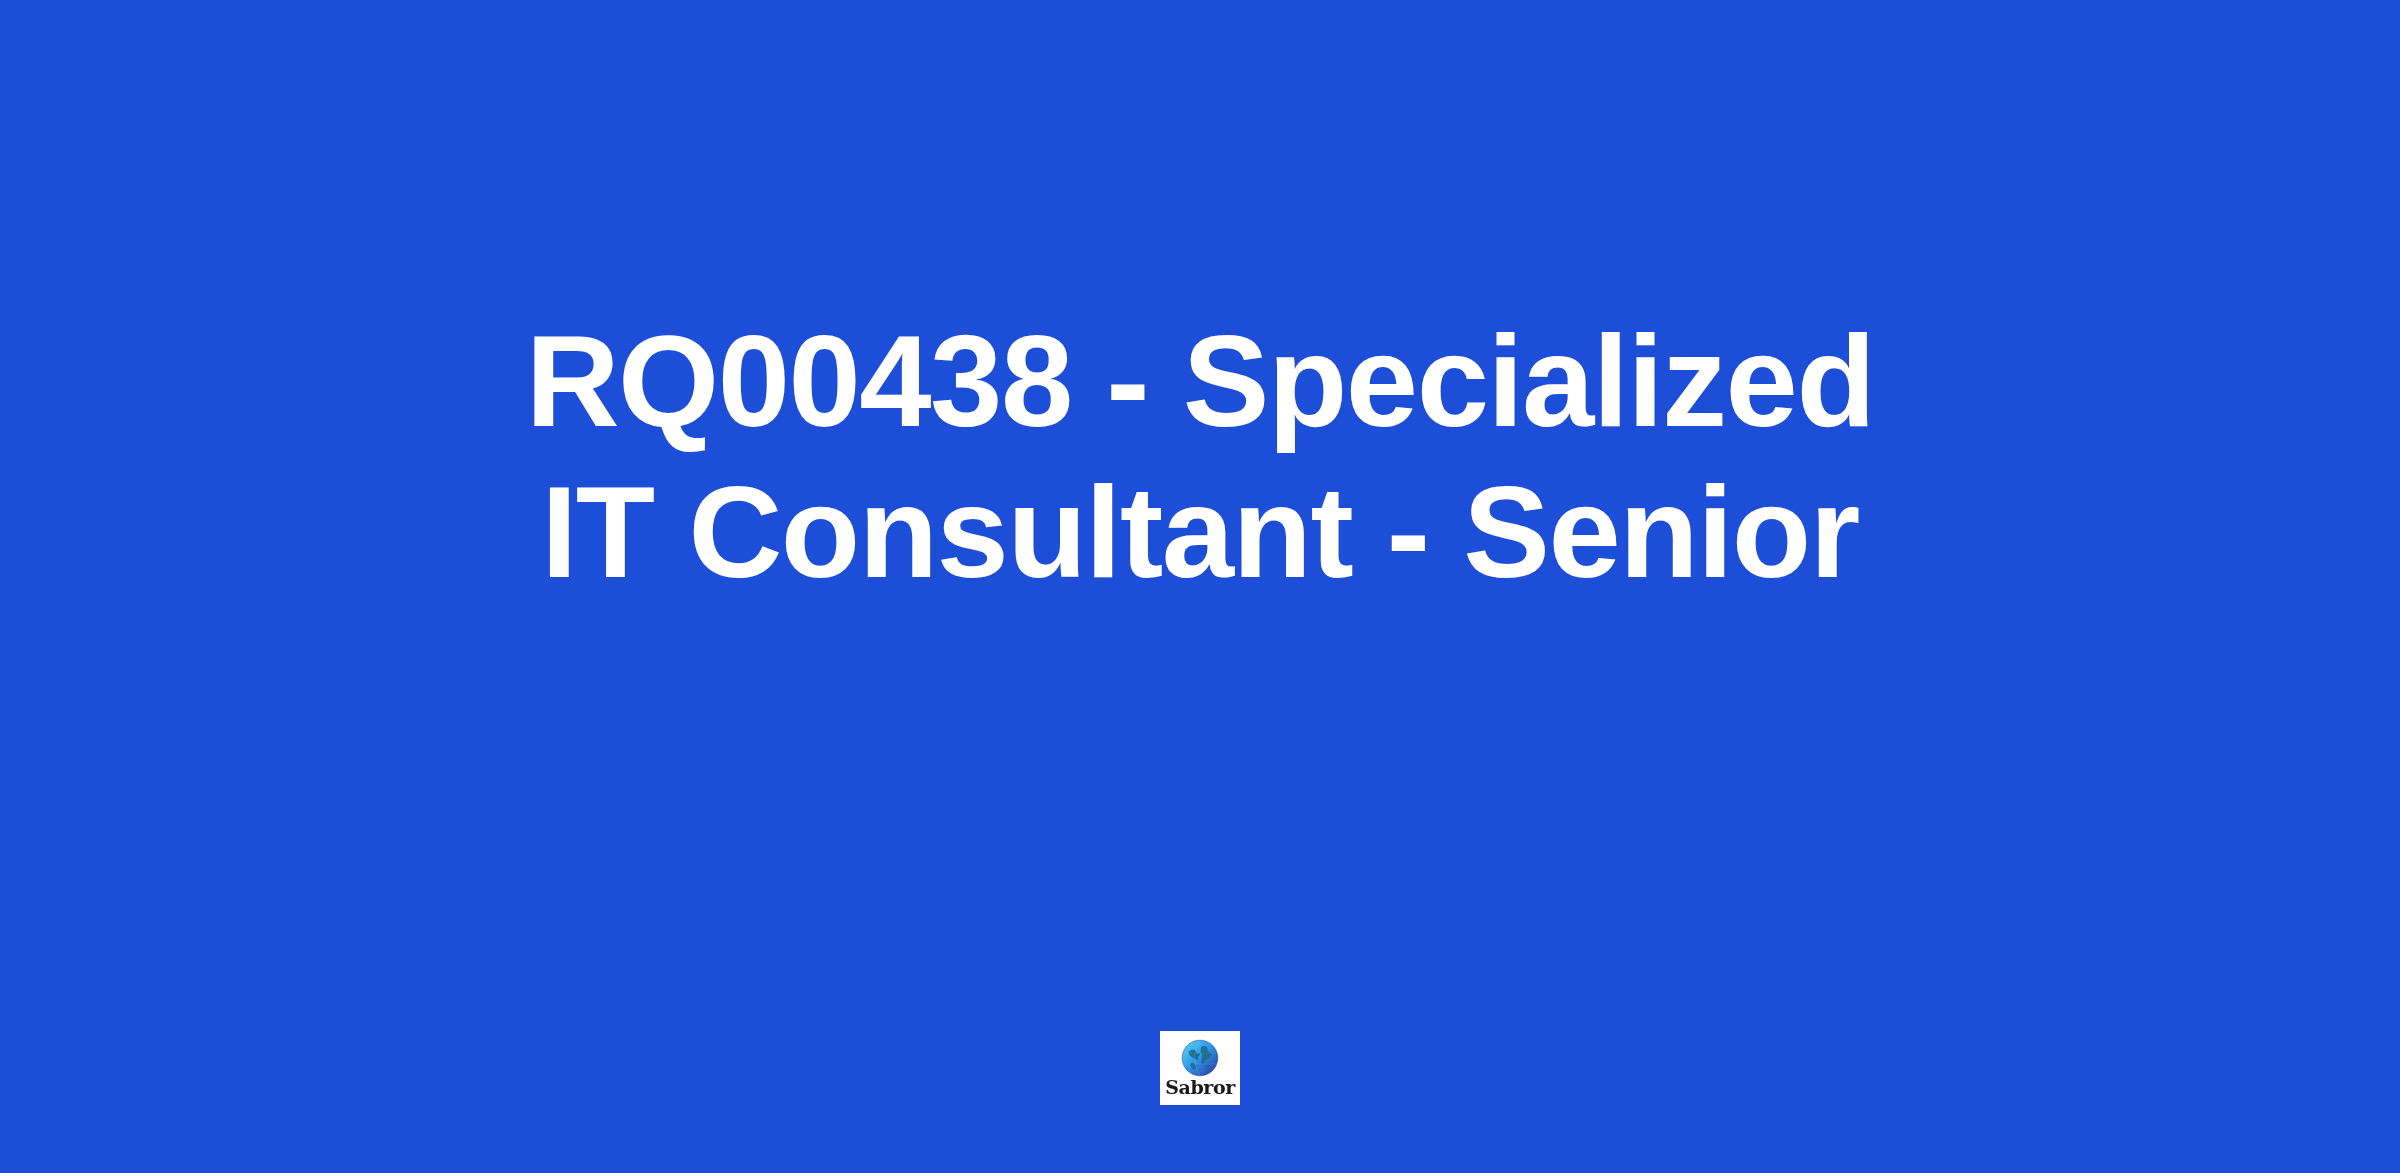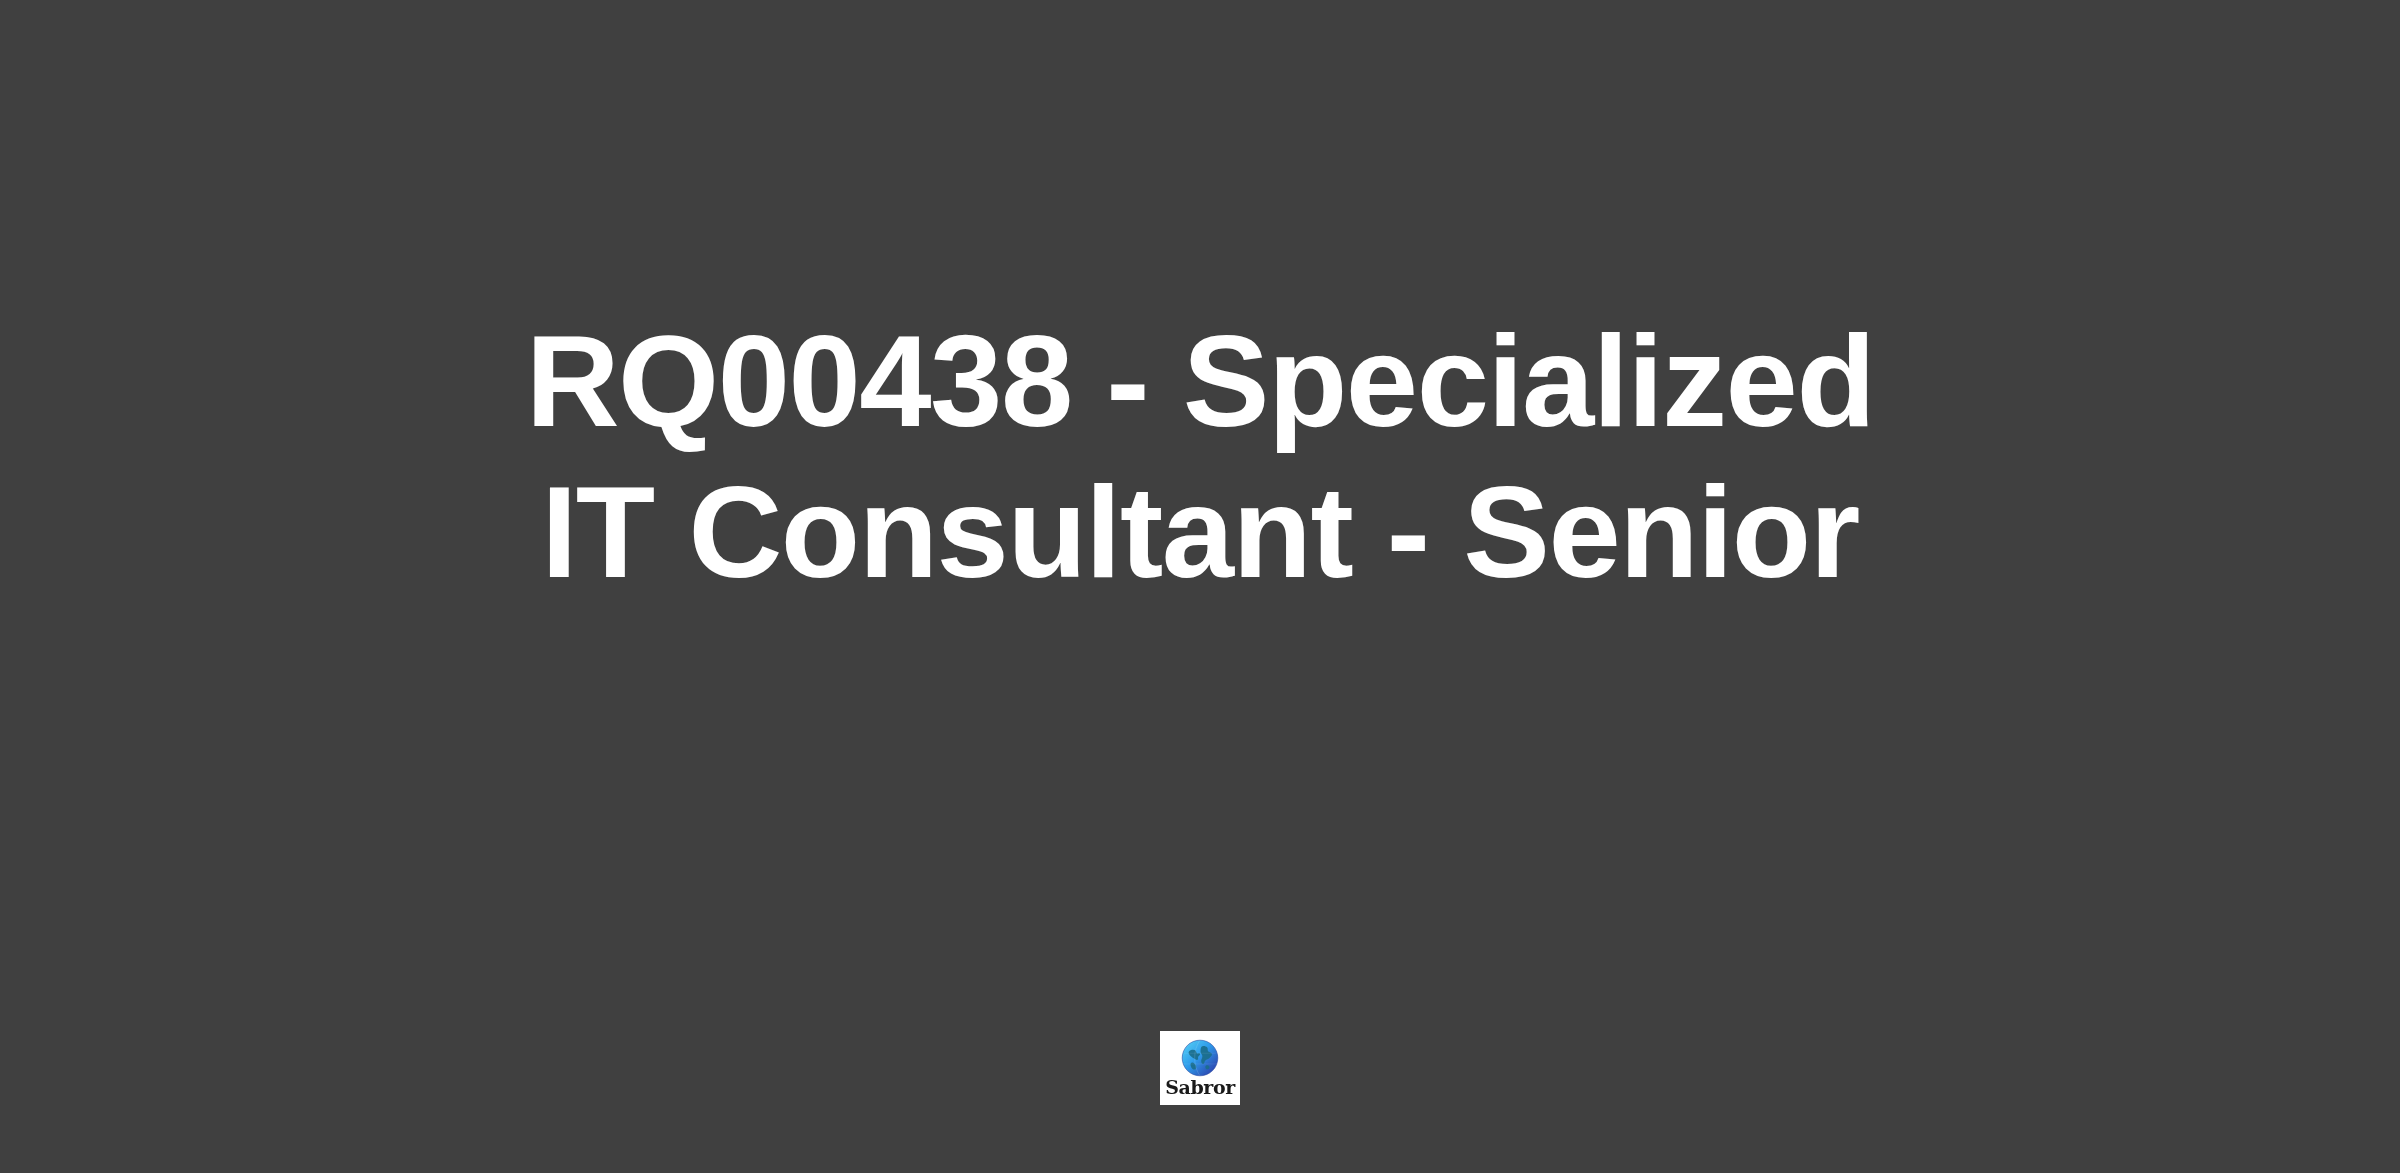--- a/index.html
+++ b/index.html
@@ -13,21 +13,21 @@
     height: 1173px;
     overflow: hidden;
     font-family: "Liberation Sans", sans-serif;
     background: #1069fb;
   }
 
   .slide {
     position: relative;
     width: 2400px;
     height: 1173px;
-    background: #404040;
+    background: #1d4ed8;
     box-sizing: border-box;
     display: flex;
     flex-direction: column;
     align-items: center;
   }
 
   
   .headline-block {
     position: absolute;
     top: 0;

